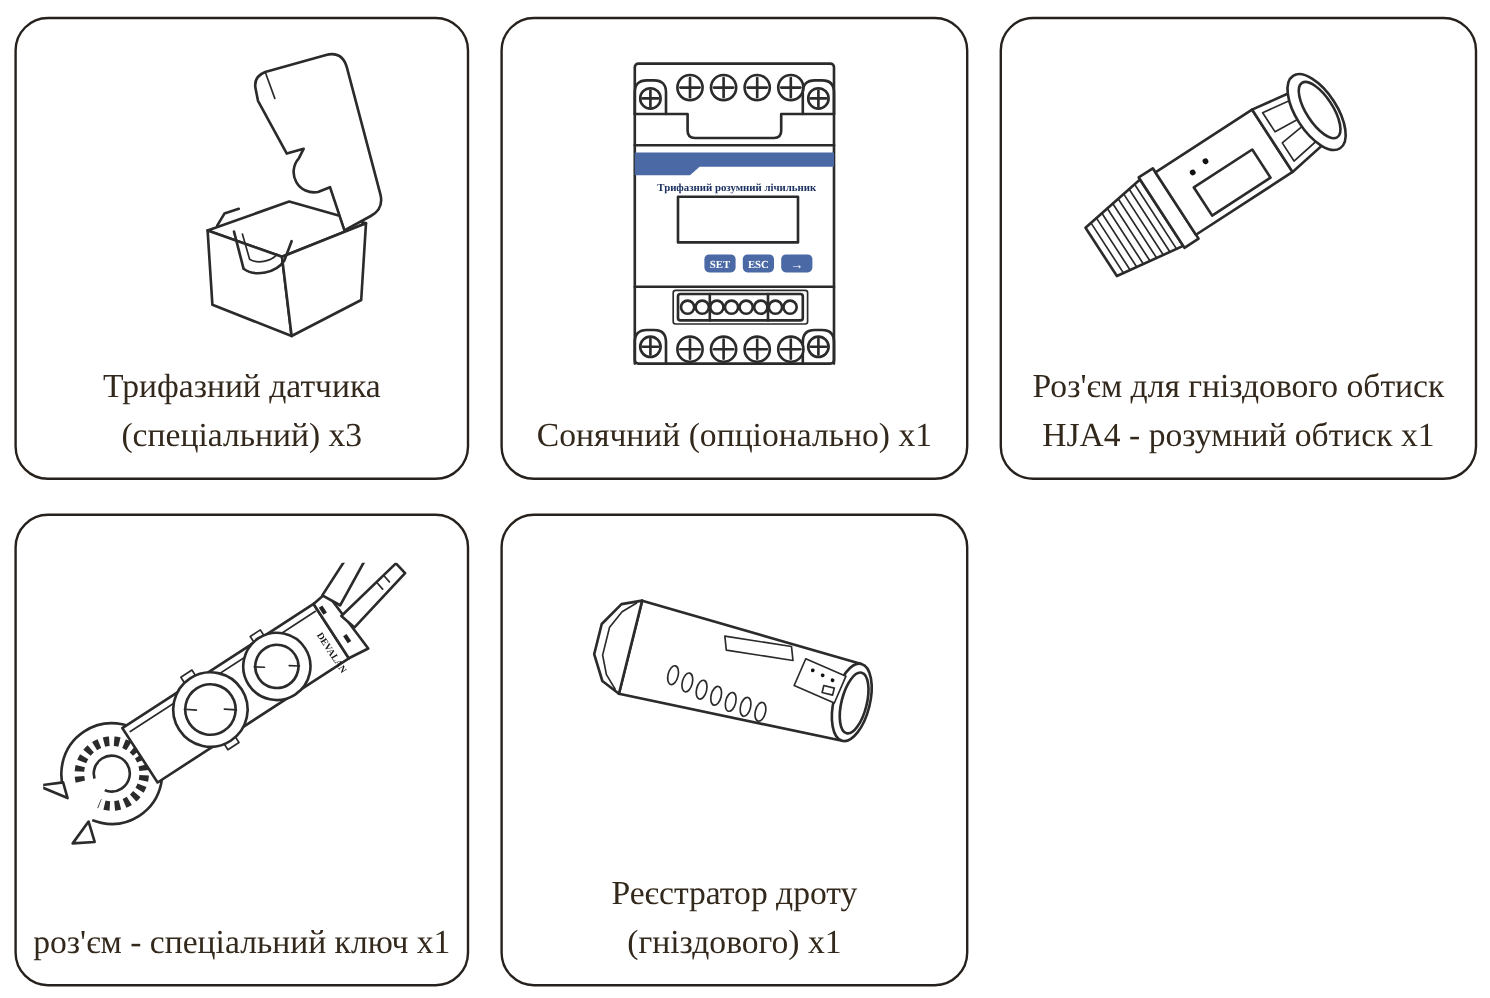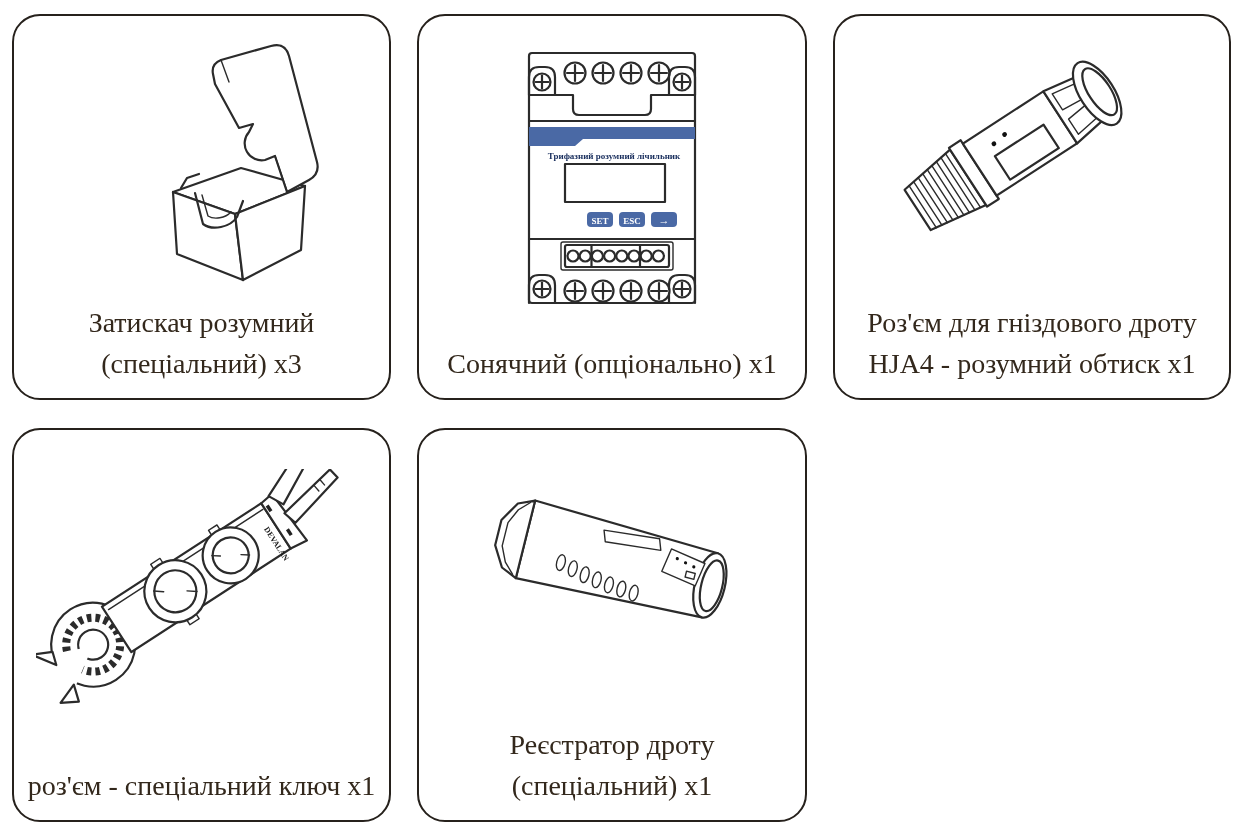--- a/index.html
+++ b/index.html
@@ -43,21 +43,21 @@
           <path class="ln" d="M162,184 L232,156 L228,220 L170,250 Z"></path>
           <path class="ln nofill" d="M122,163 L130,194 A21,15 -15 0 0 164,187 L170,171"></path>
           <path class="ln nofill thin" d="M129,165 L135,186 A15,10 -15 0 0 158,182"></path>
           <path class="ln nofill" d="M108,158 L114,148 L126,144"></path>
           <path class="ln" d="M140,44 Q138,34 148,30 L198,16 Q212,12 216,26 L244,132 Q247,144 236,150 L214,162 L202,126 L192,130 A17,17 0 0 1 176,102 L180,94 L166,98 L142,54 Z"></path>
           <path class="ln nofill thin" d="M148,30 L156,52 M202,126 L214,161"></path>
         </g>
       </svg>
     </div>
     <div class="caption">
-      <div>Затискач розумний</div>
+      <div>Трифазний датчика</div>
       <div>(спеціальний) x3</div>
     </div>
   </section>
 
   <section class="card">
     <div class="fig">
       <svg width="190" height="262" viewBox="0 0 190 262">
         <rect class="ln" x="12" y="4" width="166" height="250" rx="3"></rect>
 
         <g class="ln">
@@ -173,21 +173,21 @@
           <circle cx="116" cy="-16" r="2.4" fill="#111111"></circle>
           <path class="ln" d="M172,-31 L210,-25 L210,25 L172,31 Z"></path>
           <path class="ln thin" d="M178,-24 L204,-20 L204,-3 L178,-5 Z"></path>
           <path class="ln thin" d="M178,6 L204,3 L204,20 L178,24 Z"></path>
           <ellipse class="ln" cx="216" cy="0" rx="17" ry="36" stroke-width="2.6"></ellipse>
           <ellipse class="ln" cx="219" cy="0" rx="11" ry="27"></ellipse>
         </g>
       </svg>
     </div>
     <div class="caption">
-      <div>Роз'єм для гніздового дроту</div>
+      <div>Роз'єм для гніздового обтиск</div>
       <div>HJA4 - розумний обтиск x1</div>
     </div>
   </section>
 
 
   <section class="card">
     <div class="fig">
       <svg width="332" height="258" viewBox="0 0 332 258">
         <g transform="translate(32,192) rotate(-33)">
 
@@ -259,17 +259,17 @@
             <ellipse cx="97" cy="22" rx="4.2" ry="8"></ellipse>
             <ellipse cx="110" cy="24" rx="4.2" ry="8"></ellipse>
             <ellipse cx="123" cy="25" rx="4.2" ry="8"></ellipse>
             <ellipse cx="136" cy="26" rx="4.2" ry="8"></ellipse>
           </g>
         </g>
       </svg>
     </div>
     <div class="caption">
       <div>Реєстратор дроту</div>
-      <div>(спеціальний) x1</div>
+      <div>(гніздового) x1</div>
     </div>
   </section>
 
 </div>
 
 </body></html>

